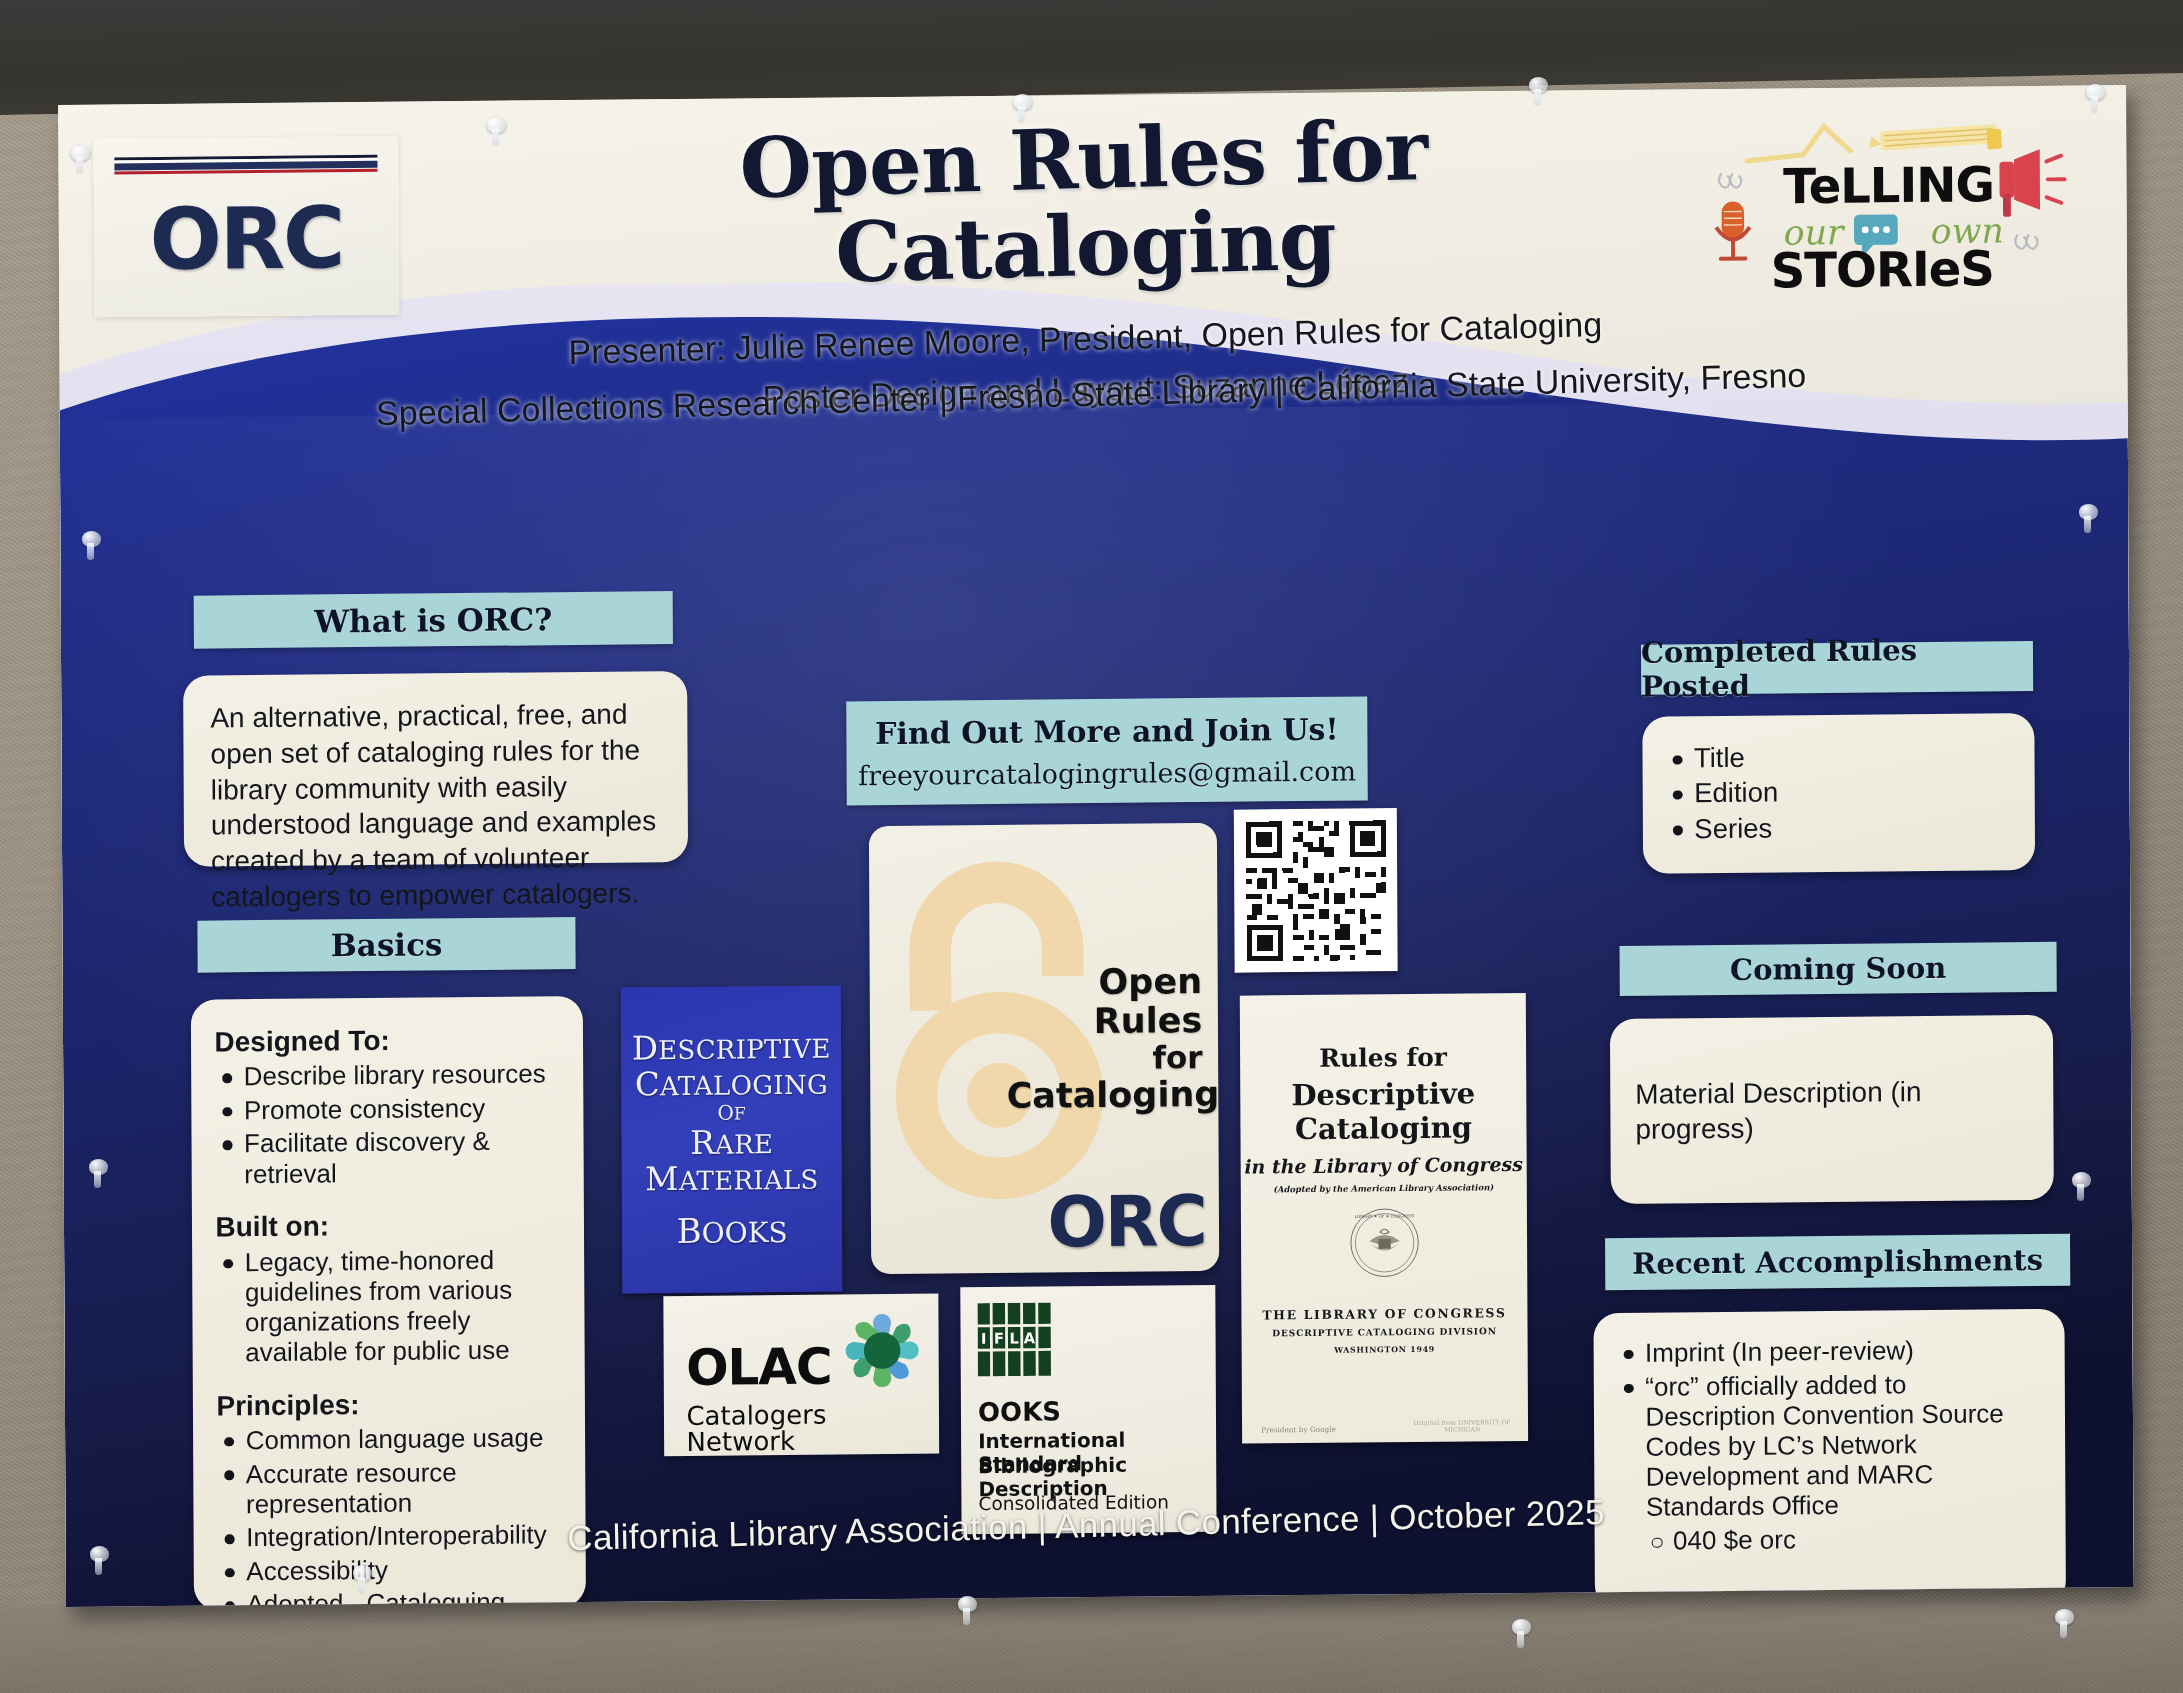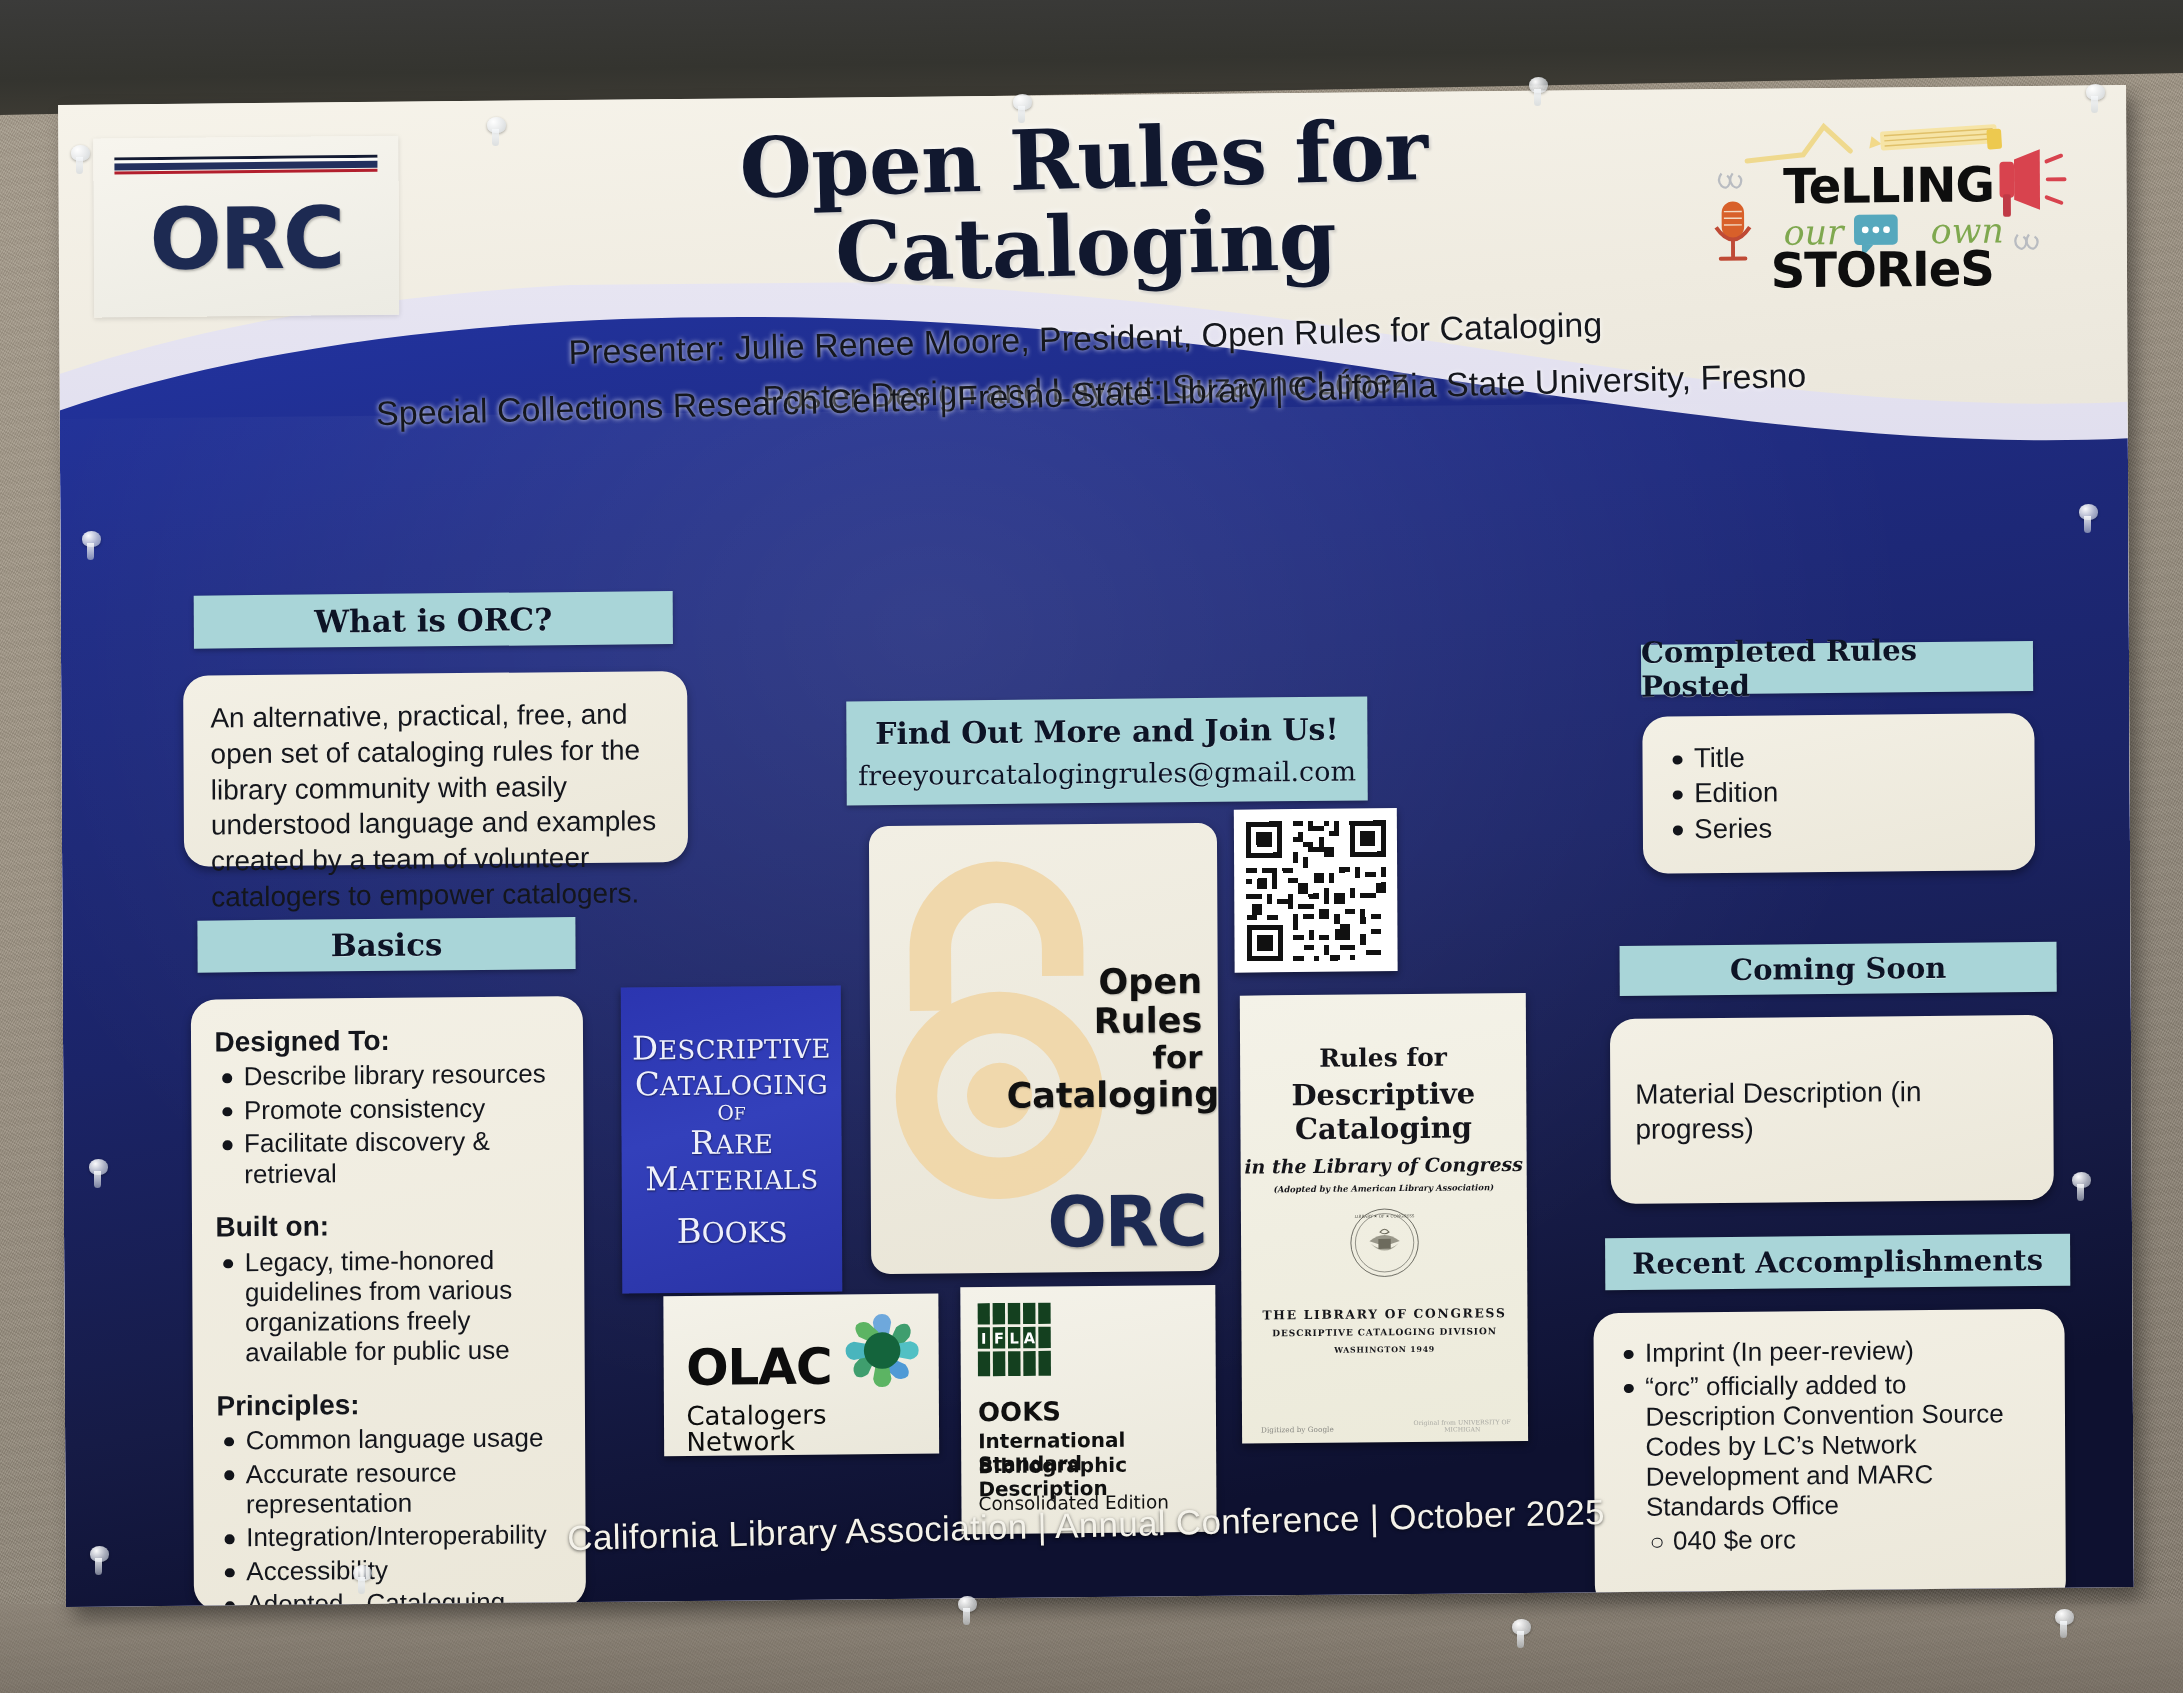--- a/index.html
+++ b/index.html
@@ -444,21 +444,21 @@
         <path d="M38 62 q27 -22 54 0 q-27 12 -54 0z" fill="#7c7a6c" opacity=".75"></path>
         <path d="M40 66 q25 26 50 0 q-25 20 -50 0z" fill="#8c8a7c" opacity=".7"></path>
         <rect x="54" y="58" width="22" height="18" fill="#6d6b5d"></rect>
         <path d="M57 46 q8 -10 16 0 q-8 6 -16 0z" fill="none" stroke="#6d6b5d" stroke-width="2"></path>
         <text x="65" y="20" text-anchor="middle" font-size="7" fill="#4a4a42" font-family="DejaVu Serif, serif">LIBRARY ★ OF ★ CONGRESS</text>
       </svg>
     </div>
     <div style="font-size:12.3px;font-weight:700;letter-spacing:1.7px;margin-top:27px;">THE LIBRARY OF CONGRESS</div>
     <div style="font-size:9px;font-weight:700;letter-spacing:0.9px;margin-top:6.7px;">DESCRIPTIVE CATALOGING DIVISION</div>
     <div style="font-size:7.8px;font-weight:700;letter-spacing:0.8px;margin-top:7.8px;">WASHINGTON 1949</div>
-    <div style="position:absolute;left:19px;bottom:9px;font-size:7.3px;color:#8a8a84;">Digitized by Google</div>
+    <div style="position:absolute;left:19px;bottom:9px;font-size:7.3px;color:#8a8a84;">President by Google</div>
     <div style="position:absolute;right:12.3px;bottom:9px;font-size:6.2px;color:#a8a8a2;width:107px;">Original from UNIVERSITY OF MICHIGAN</div>
   </div>
 
   <div class="olac" style="left:599px;top:1197px;width:275px;height:160px;">
     <div style="position:absolute;left:22.4px;top:47px;font-family:'DejaVu Sans',sans-serif;
                 font-weight:700;font-size:50px;letter-spacing:-1.1px;color:#0d0d0d;line-height:1;">OLAC</div>
     <div style="position:absolute;left:22.4px;top:107px;font-family:'DejaVu Sans',sans-serif;
                 font-size:26px;color:#0d0d0d;line-height:1;">Catalogers Network</div>
     <div style="position:absolute;right:14.6px;top:14.6px;width:83px;height:83px;">
       <svg viewBox="0 0 100 100">

